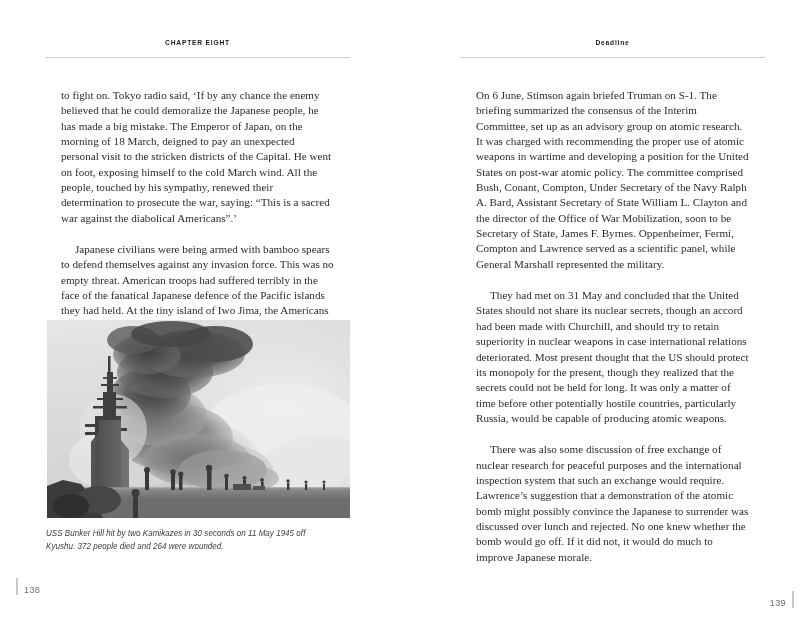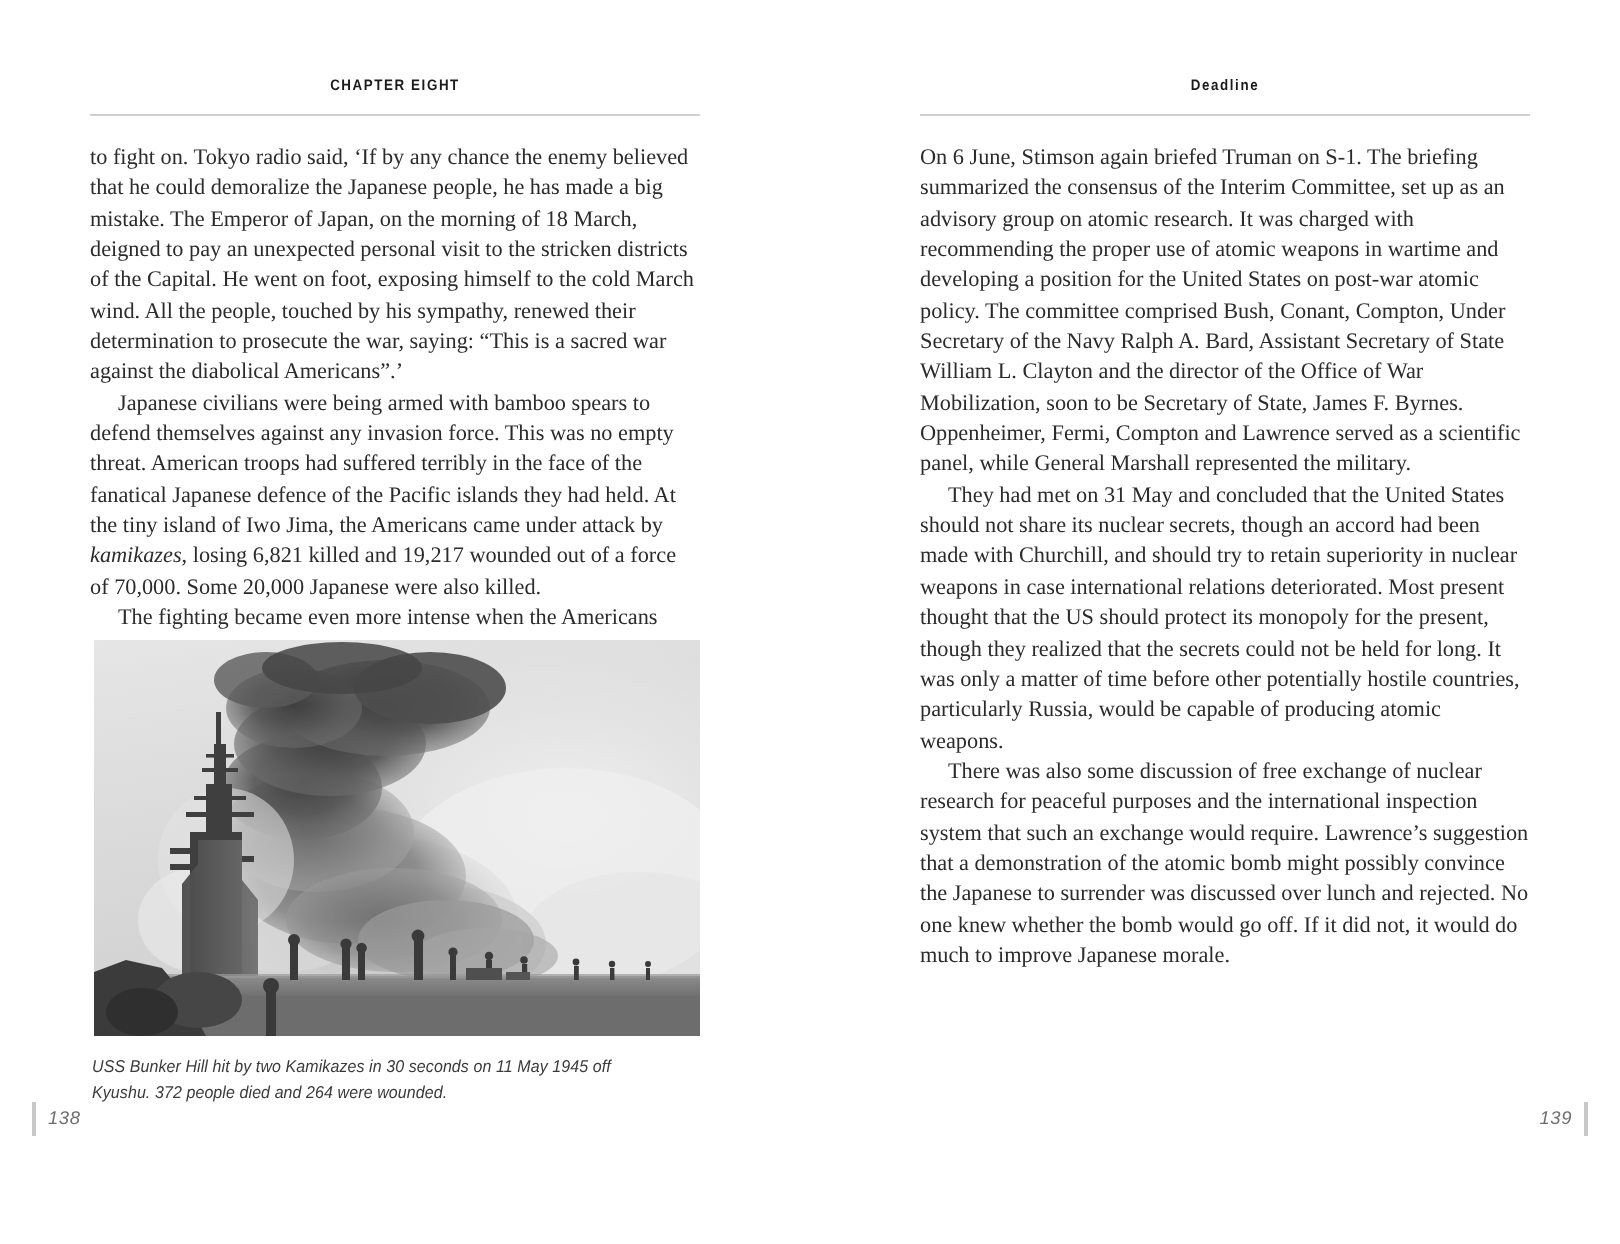--- a/index.html
+++ b/index.html
@@ -65,21 +65,21 @@
     font-size: 11.15px;
     line-height: 15.35px;
     color: #2b2b2b;
     text-align: left;
     -webkit-font-smoothing: antialiased;
   }
   .page-left  .col { left: 45px; }
   .page-right .col { left: 55px; }
 
   .col p {
-    margin: 0;
+    margin: 16px;
     text-indent: 0;
   }
   .col p.indent {
     text-indent: 14px;
   }
 
   em { font-style: italic; }
 
   
   .section-head {
@@ -115,32 +115,31 @@
     color: #3a3a3a;
     transform: scaleX(0.93);
     transform-origin: left top;
     letter-spacing: 0.05px;
   }
   .caption .ship-name { font-style: italic; }
 
   
   .folio {
     position: absolute;
-    top: 550px;
+    top: 577px;
     height: 18px;
     display: flex;
-    align-items: center;
+    align-items: flex-end;
     font-family: "Liberation Sans Narrow", "Liberation Sans", sans-serif;
     font-size: 9.2px;
     color: #6e6e6e;
     letter-spacing: 0.3px;
-    font-style: italic;
   }
   .folio-left  { left: 16px; }
-  .folio-right { right: 16px; }
+  .folio-right { right: 16px; margin-top: 13px; }
 
   .folio-bar {
     width: 2px;
     height: 17px;
     background: #c8c8c8;
   }
   .folio-left  .folio-bar { margin-right: 6px; }
   .folio-right .folio-bar { margin-left: 6px; }
 </style>
 </head>

